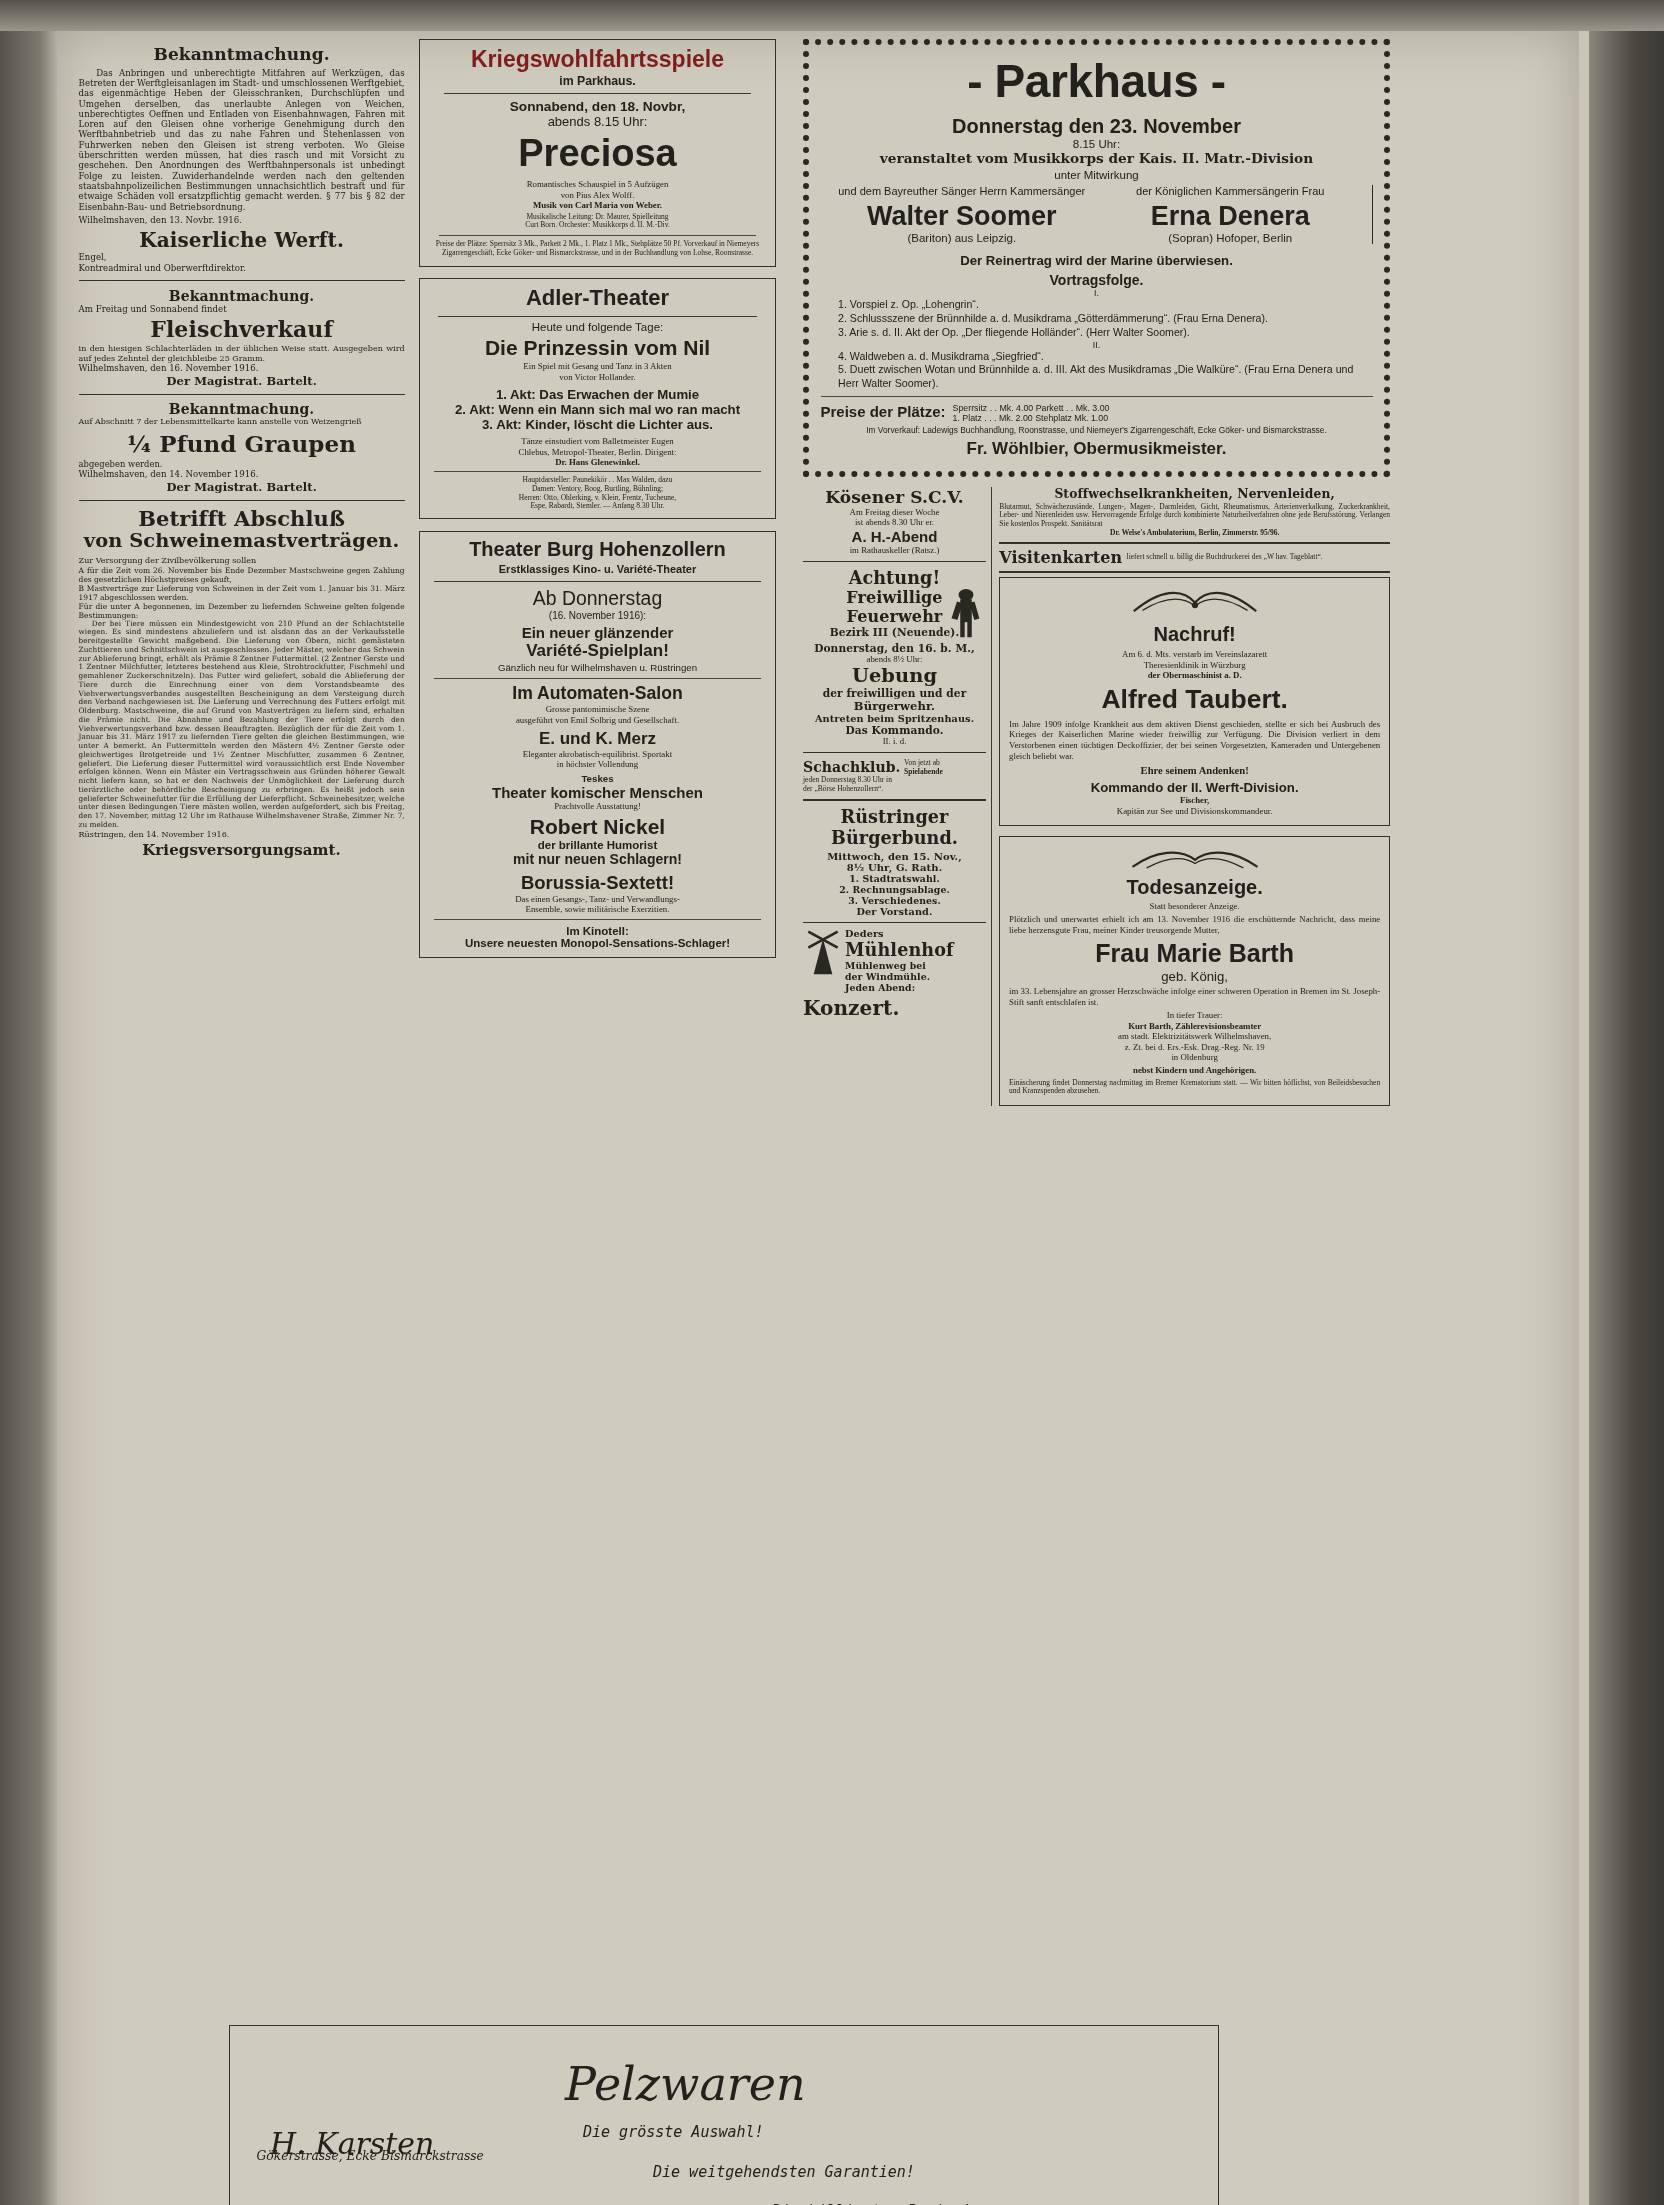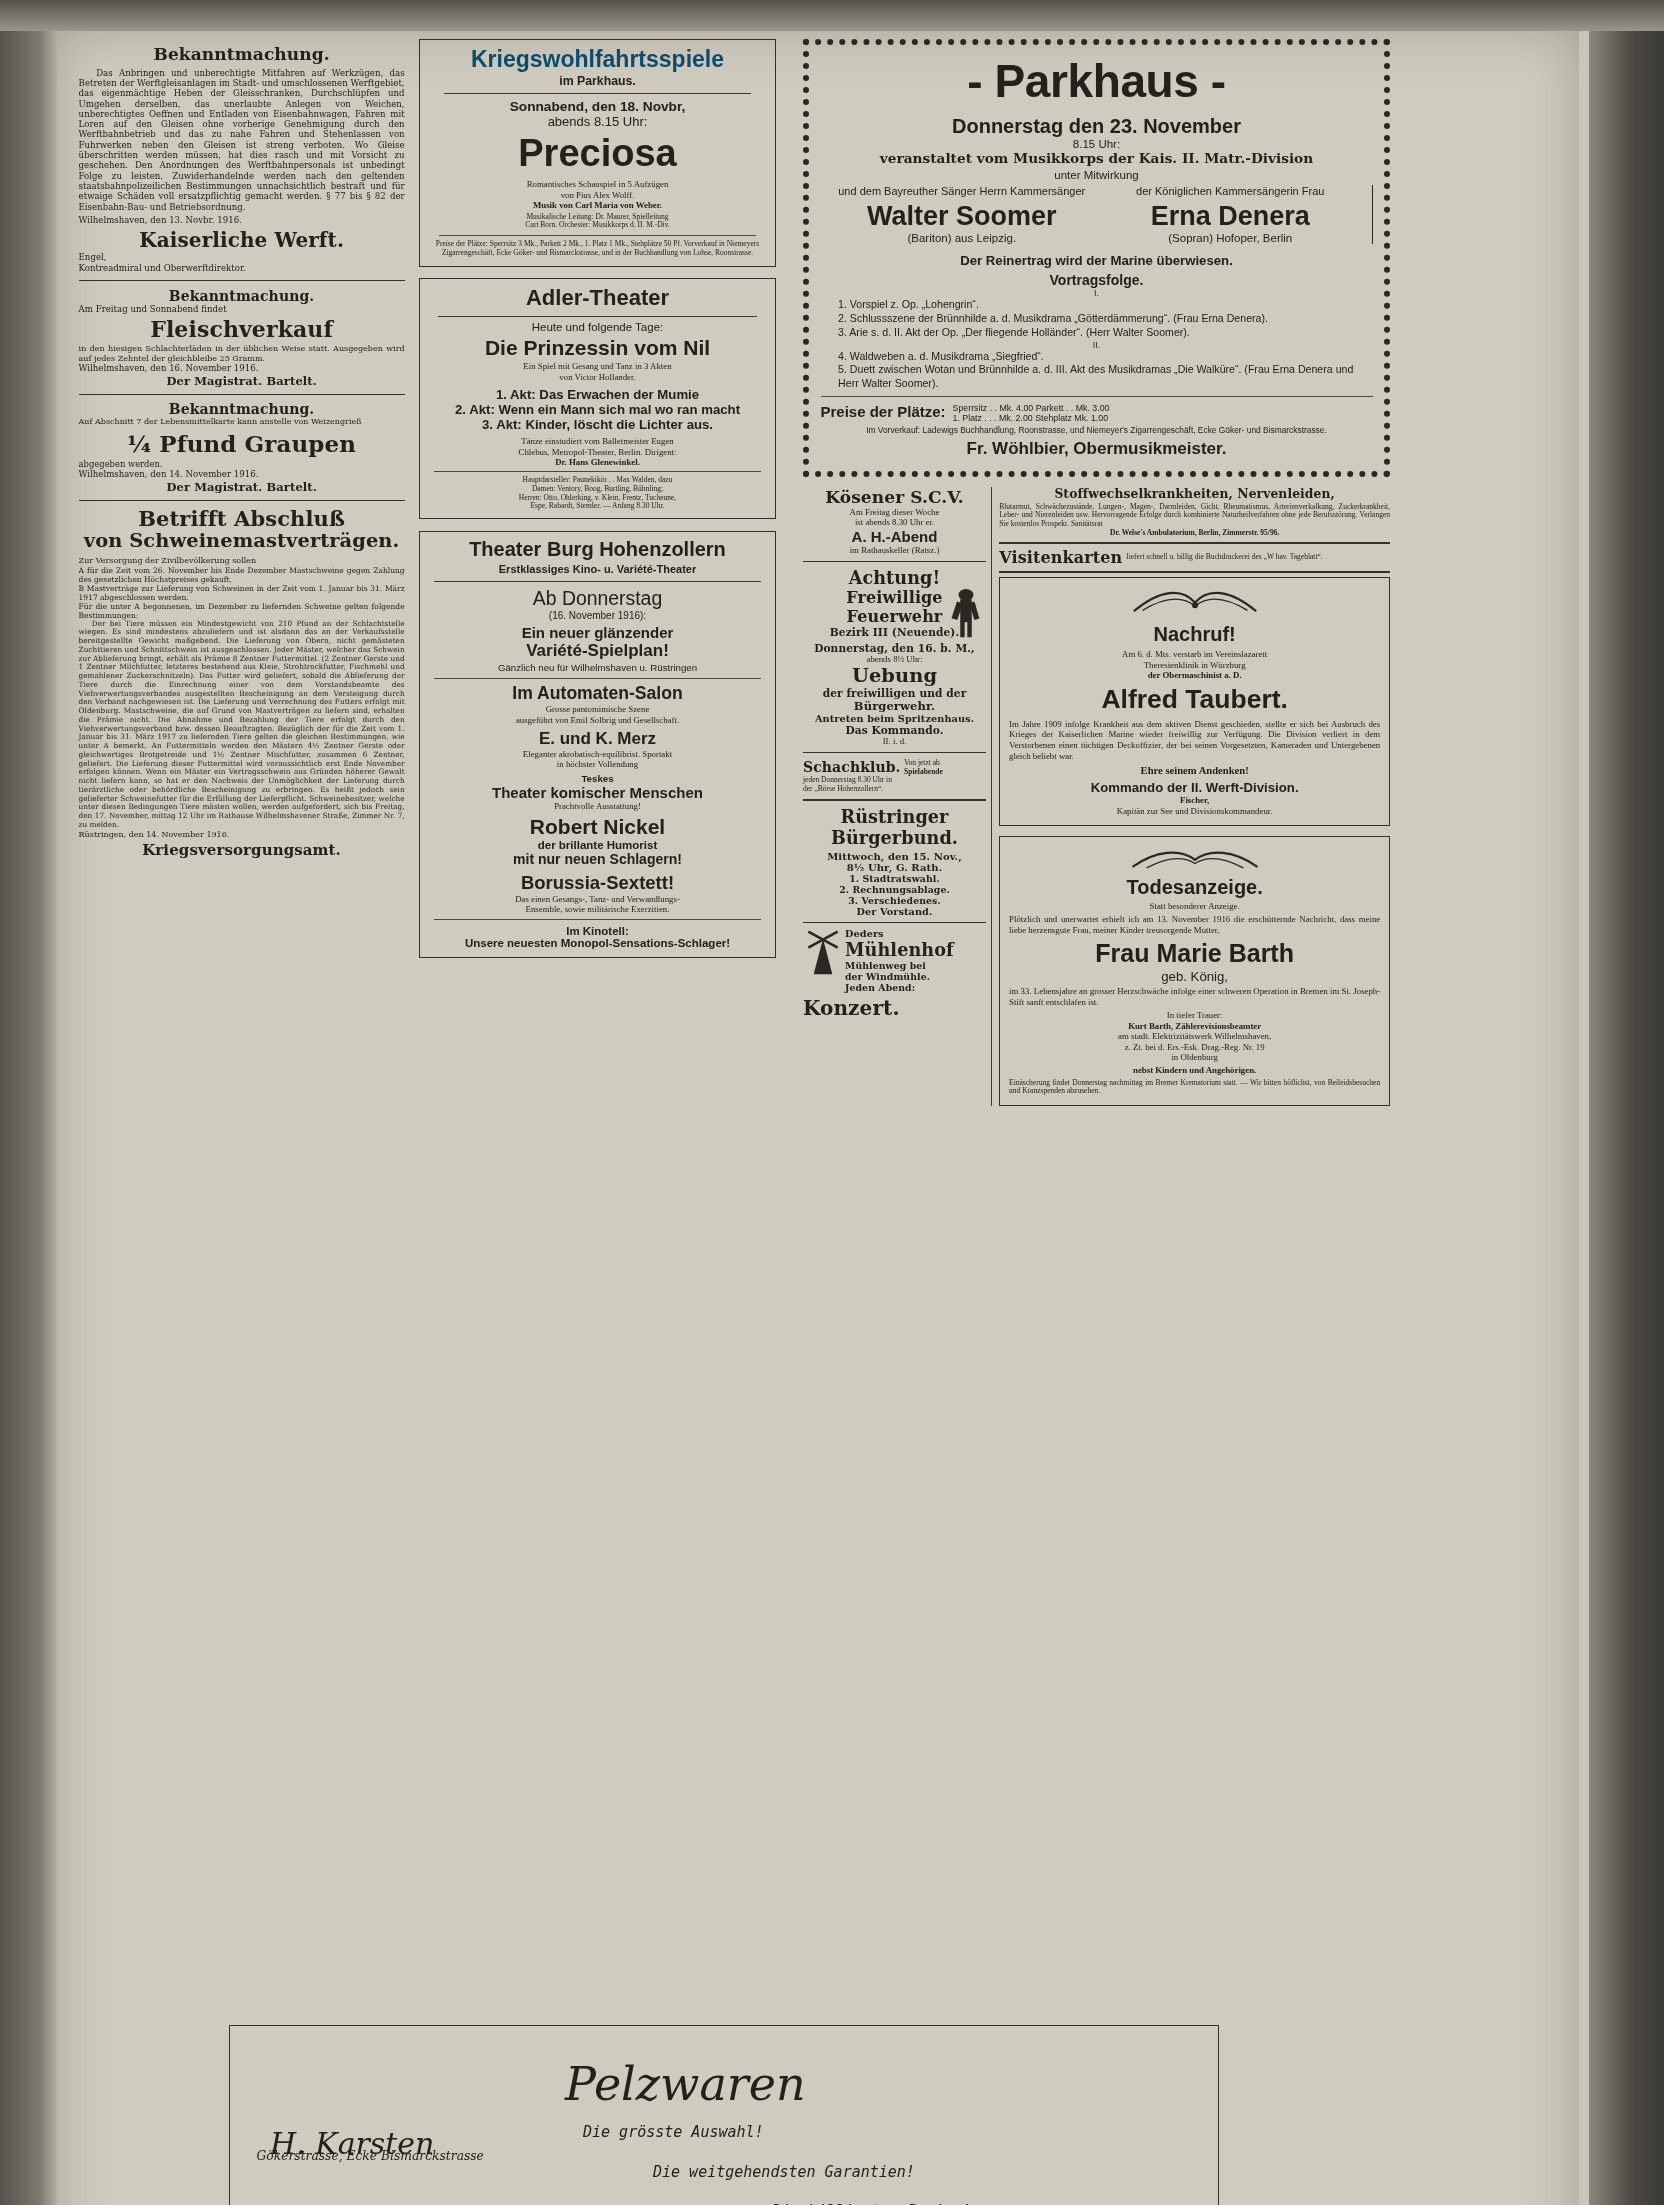--- a/index.html
+++ b/index.html
@@ -97,21 +97,21 @@
         <div class="frakbody" style="font-size:7.5px;">Für die unter A begonnenen, im Dezember zu liefernden Schweine gelten folgende Bestimmungen:</div>
         <div class="frakbody" style="font-size:7.3px;text-indent:13.2px;">Der bei Tiere müssen ein Mindestgewicht von 210 Pfund an der Schlachtstelle wiegen. Es sind mindestens abzuliefern und ist alsdann das an der Verkaufsstelle bereitgestellte Gewicht maßgebend. Die Lieferung von Obern, nicht gemästeten Zuchttieren und Schnittschwein ist ausgeschlossen. Jeder Mäster, welcher das Schwein zur Ablieferung bringt, erhält als Prämie 8 Zentner Futtermittel. (2 Zentner Gerste und 1 Zentner Milchfutter, letzteres bestehend aus Kleie, Strohtrockfutter, Fischmehl und gemahlener Zuckerschnitzeln). Das Futter wird geliefert, sobald die Ablieferung der Tiere durch die Einrechnung einer von dem Vorstandsbeamte des Viehverwertungsverbandes ausgestellten Bescheinigung an dem Versteigung durch den Verband nachgewiesen ist. Die Lieferung und Verrechnung des Futters erfolgt mit Oldenburg. Mastschweine, die auf Grund von Mastverträgen zu liefern sind, erhalten die Prämie nicht. Die Abnahme und Bezahlung der Tiere erfolgt durch den Viehverwertungsverband bzw. dessen Beauftragten. Bezüglich der für die Zeit vom 1. Januar bis 31. März 1917 zu liefernden Tiere gelten die gleichen Bestimmungen, wie unter A bemerkt. An Futtermitteln werden den Mästern 4½ Zentner Gerste oder gleichwertiges Brotgetreide und 1½ Zentner Mischfutter, zusammen 6 Zentner, geliefert. Die Lieferung dieser Futtermittel wird voraussichtlich erst Ende November erfolgen können. Wenn ein Mäster ein Vertragsschwein aus Gründen höherer Gewalt nicht liefern kann, so hat er den Nachweis der Unmöglichkeit der Lieferung durch tierärztliche oder behördliche Bescheinigung zu erbringen. Es heißt jedoch sein gelieferter Schweinefutter für die Erfüllung der Lieferpflicht. Schweinebesitzer, welche unter diesen Bedingungen Tiere mästen wollen, werden aufgefordert, sich bis Freitag, den 17. November, mittag 12 Uhr im Rathause Wilhelmshavener Straße, Zimmer Nr. 7, zu melden.</div>
         <div class="frakbody center" style="font-size:8px;">Rüstringen, den 14. November 1916.</div>
         <div class="frak center" style="font-size:15px;margin-top:1.8px;">Kriegsversorgungsamt.</div>
       </div>
     </div>
 
     <div class="col" style="left:366px;top:12.3px;width:357px;">
 
       <div class="box" style="padding:7px 6.2px 8px;">
-        <div class="head3 center" style="font-size:23px;color:#0c4a6e;">Kriegswohlfahrtsspiele</div>
+        <div class="head3 center" style="font-size:23px;color:#7f1d1d;">Kriegswohlfahrtsspiele</div>
         <div class="center sans b" style="font-size:12.3px;margin-top:2.6px;">im Parkhaus.</div>
         <div class="hr" style="margin:5.3px 17.6px;"></div>
         <div class="center sans b" style="font-size:13.7px;">Sonnabend, den 18. Novbr,</div>
         <div class="center sans" style="font-size:13px;">abends 8.15 Uhr:</div>
         <div class="center" style="font-size:38px;font-family:'Liberation Sans',sans-serif;font-weight:bold;margin:2.6px 0 4.4px;">Preciosa</div>
         <div class="center sm">Romantisches Schauspiel in 5 Aufzügen</div>
         <div class="center sm">von Pius Alex Wolff.</div>
         <div class="center sm b">Musik von Carl Maria von Weber.</div>
         <div class="center tiny" style="margin-top:1.8px;">Musikalische Leitung: Dr. Maurer, Spielleitung</div>
         <div class="center tiny">Curt Born.  Orchester: Musikkorps d. II. M.-Div.</div>

